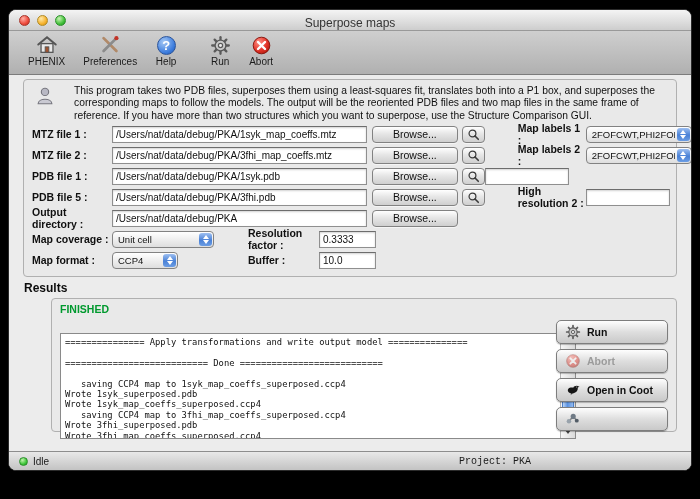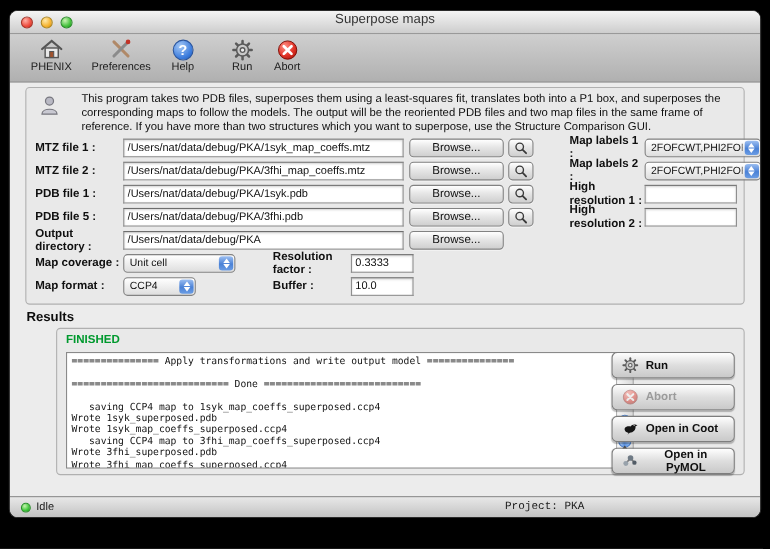--- a/index.html
+++ b/index.html
@@ -4,21 +4,21 @@
 <style>
   * { margin:0; padding:0; box-sizing:border-box; }
   html,body { width:700px; height:499px; }
   body { background:#000; font-family:"Liberation Sans",sans-serif; position:relative; overflow:hidden; }
 
   .window { position:absolute; left:8px; top:9px; width:684px; height:462px;
     background:#ececec; border:1px solid #2b2b2b; border-radius:8px; overflow:hidden; }
 
   
   .titlebar { height:21px; background:linear-gradient(#f4f4f4,#cdcdcd);
-    border-bottom:1px solid #999; position:relative; display:flex; align-items:flex-start; justify-content:center; }
+    border-bottom:1px solid #999; position:relative; display:flex; align-items:flex-end; justify-content:center; }
   .traffic { position:absolute; left:10px; top:5px; display:flex; gap:7px; }
   .light { width:11px; height:11px; border-radius:50%; }
   .l-red { background:radial-gradient(circle at 35% 30%, #ffb0a6, #ee4b3d 60%, #bb2c20); border:1px solid #a8372c; }
   .l-yellow { background:radial-gradient(circle at 35% 30%, #ffe9a8, #f6b22e 60%, #c98a12); border:1px solid #b08a25; }
   .l-green { background:radial-gradient(circle at 35% 30%, #c9f3b4, #44c13c 60%, #1f8f1f); border:1px solid #2c8f2c; }
   .title { font-size:12px; color:#343434; }
 
   
   .toolbar { height:44px; background:linear-gradient(#cfcfcf,#b0b0b0);
     border-bottom:1px solid #7c7c7c; display:flex; align-items:flex-start; padding:2px 0 0 12px; gap:4px; }
@@ -62,21 +62,21 @@
   .tri-down { width:0; height:0; border-left:3px solid transparent; border-right:3px solid transparent; border-top:4px solid #fff; }
   .col1 { width:112px; flex:none; display:flex; }
   .dd-coverage { width:102px; }
   .dd-format { width:66px; }
   .optl2 { width:95px; margin-left:0; }
   .optfield { width:57px; flex:none; }
 
   
   .resultsbox { position:relative; height:134px; padding:4px 8px;margin-left:28px; }
   .finished { color:#00992e; font-weight:bold; font-size:10.5px; }
-  .console { position:absolute; left:8px; top:21px; width:516px; height:106px;
+  .console { position:absolute; left:8px; top:34px; width:516px; height:106px;
     background:#fff; border:1px solid #8a8a8a; overflow:hidden; }
   .console pre { font-family:"DejaVu Sans Mono",monospace; font-size:8.8px; line-height:10.4px;
     color:#111; padding:3px 18px 2px 4px; white-space:pre; }
   .vscroll { position:absolute; right:0; top:0; bottom:0; width:15px;
     background:linear-gradient(90deg,#f6f6f6,#dadada); border-left:1px solid #b3b3b3; }
   .vthumb { position:absolute; left:1px; width:12px; height:30px; top:54%; border-radius:6px;
     background:linear-gradient(90deg,#bad4f6,#5c93e2 45%,#93bbf0); border:1px solid #4a7ec9; }
   .varrow { position:absolute; left:0; width:14px; height:12px; display:flex; align-items:center; justify-content:center; }
   .varrow.up { bottom:12px; } .varrow.dn { bottom:0; }
   .varrow .tri-up { border-bottom-color:#444; } .varrow .tri-down { border-top-color:#444; }
@@ -235,21 +235,20 @@
       <div class="frow">
         <span class="flabel">PDB file 1 :</span>
         <input class="tinput path" value="/Users/nat/data/debug/PKA/1syk.pdb" style="">
         <button class="btn browse">Browse...</button>
         <button class="btn mini">
           <svg width="15" height="15" viewBox="0 0 22 22">
             <circle cx="9.5" cy="9.5" r="5" fill="none" stroke="#3a3a3a" stroke-width="1.8"></circle>
             <line x1="13.2" y1="13.2" x2="18" y2="18" stroke="#3a3a3a" stroke-width="2.4" stroke-linecap="round"></line>
           </svg>
         </button>
-        <span class="flabel2">High resolution 1 :</span>
         <input class="tinput hres" style="">
       </div>
 
       <div class="frow">
         <span class="flabel">PDB file 5 :</span>
         <input class="tinput path" value="/Users/nat/data/debug/PKA/3fhi.pdb" style="">
         <button class="btn browse">Browse...</button>
         <button class="btn mini">
           <svg width="15" height="15" viewBox="0 0 22 22">
             <circle cx="9.5" cy="9.5" r="5" fill="none" stroke="#3a3a3a" stroke-width="1.8"></circle>
@@ -372,21 +371,20 @@
         <button class="sbtn">
           <span class="sicon">
             <svg width="17" height="17" viewBox="0 0 24 24">
               <line x1="7" y1="16" x2="13" y2="9" stroke="#777" stroke-width="2"></line>
               <line x1="13" y1="9" x2="18" y2="15" stroke="#777" stroke-width="2"></line>
               <circle cx="7" cy="16" r="3.2" fill="#98a2ab"></circle>
               <circle cx="13" cy="9" r="3.6" fill="#6f7a85"></circle>
               <circle cx="18" cy="15" r="2.8" fill="#525c66"></circle>
             </svg>
           </span>
-          <span>Open in PyMOL</span>
         </button>
       </div>
     </div>
   </div>
 
   <div class="statusbar">
     <span class="dot"></span>
     <span>Idle</span>
     <span class="project">Project: PKA</span>
   </div>

